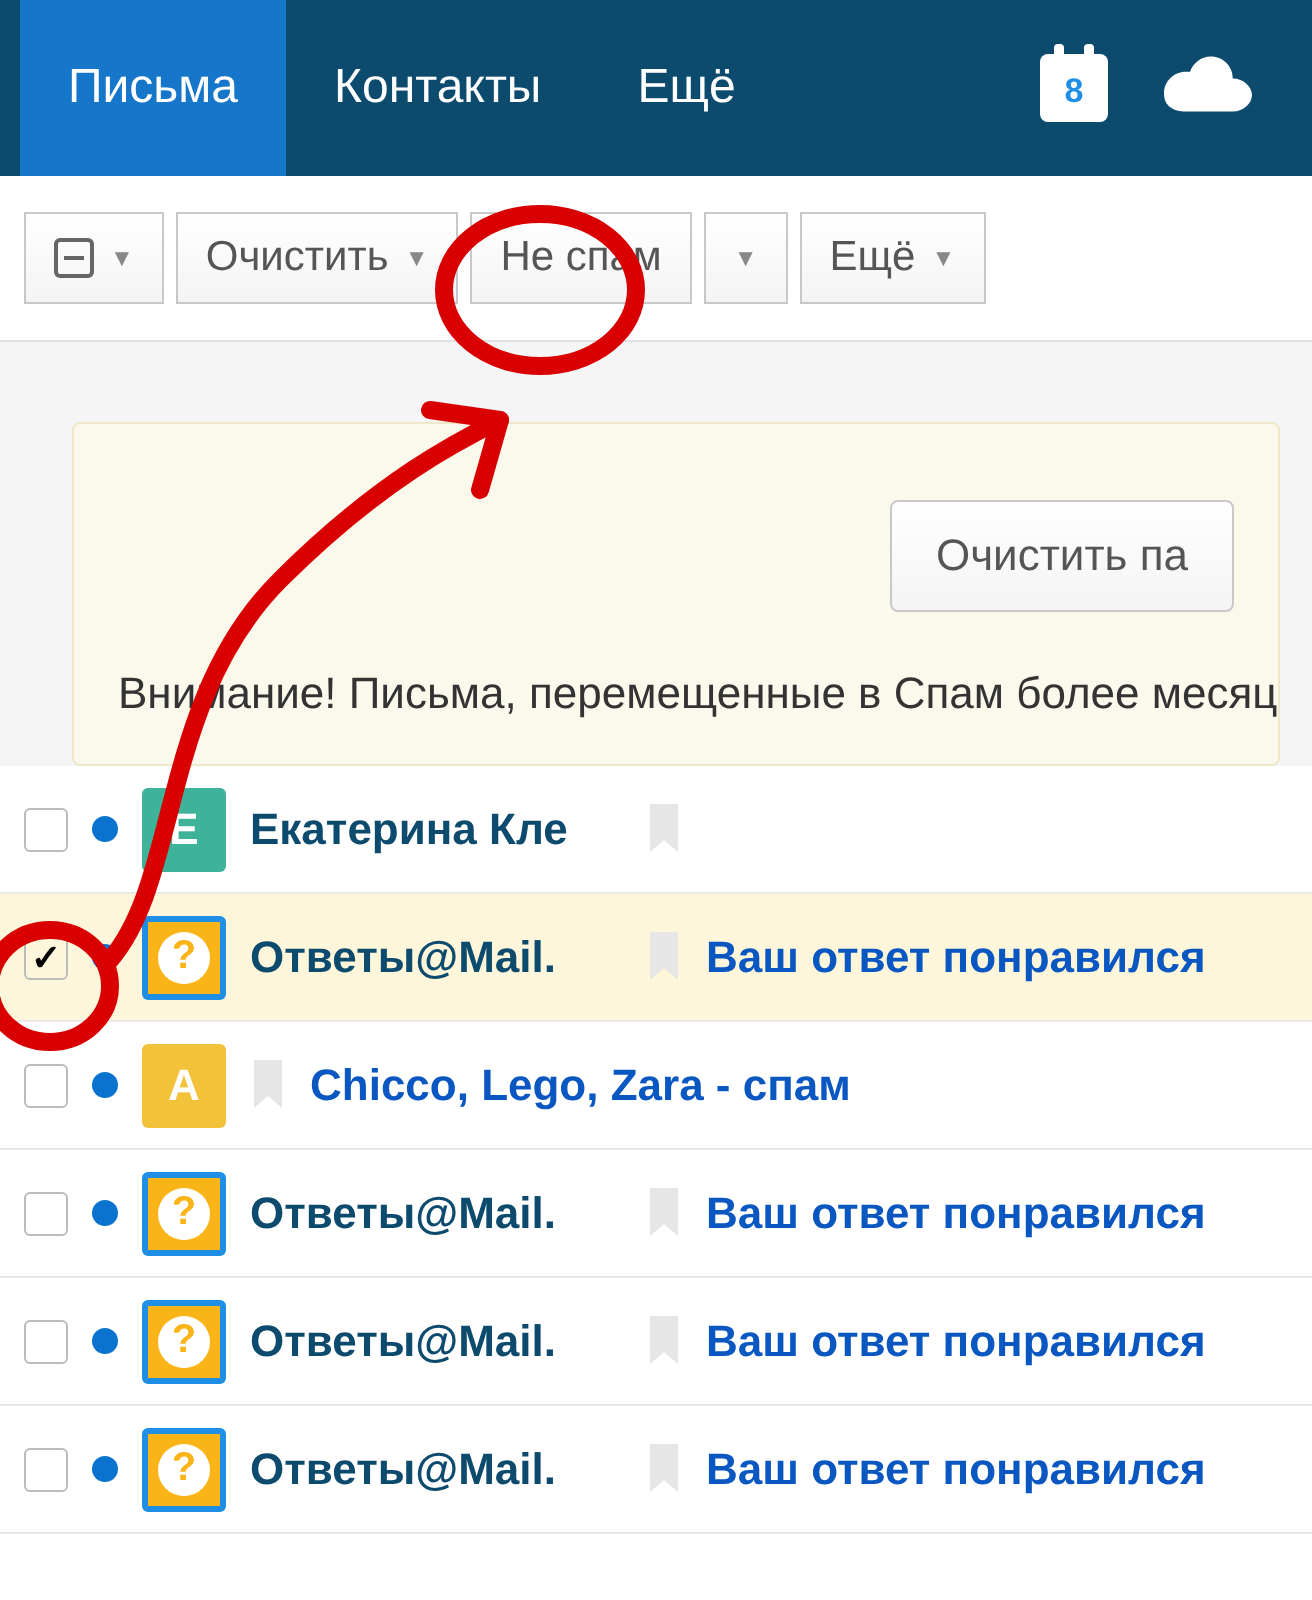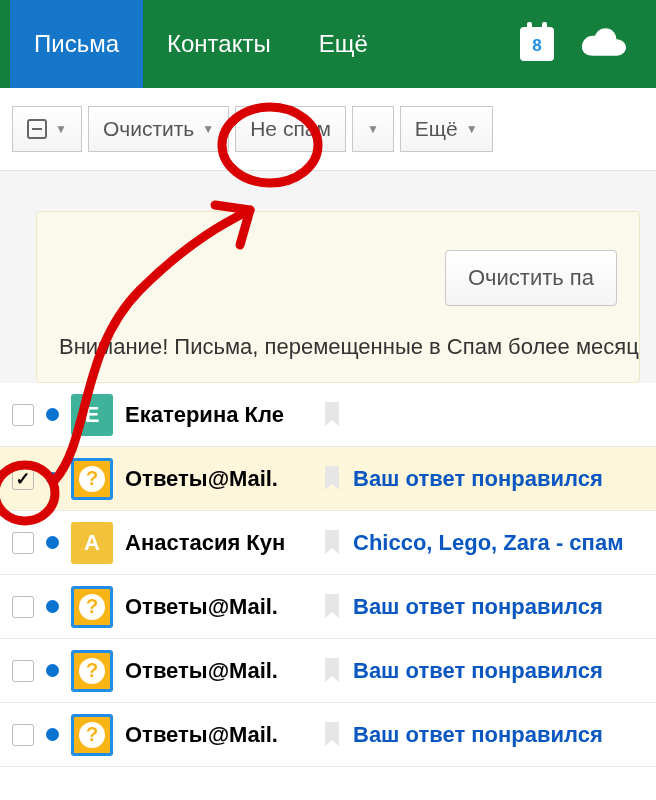--- a/index.html
+++ b/index.html
@@ -1,18 +1,18 @@
 <!DOCTYPE html>
 <html><head>
 <meta charset="utf-8">
 <style>
 * { margin: 0; padding: 0; box-sizing: border-box; }
 body { font-family: Arial, Helvetica, sans-serif; width: 656px; background: #fff; overflow: hidden; }
 
-.topnav { background: #15803d; display: flex; align-items: center; height: 88px; padding: 0 10px; }
+.topnav { background: #0c4a6e; display: flex; align-items: center; height: 88px; padding: 0 10px; }
 .topnav-item { color: #fff; font-size: 24px; padding: 0 24px; height: 100%; display: flex; align-items: center; cursor: pointer; }
 .topnav-item.active { background: #1676c9; }
 .topnav-icons { margin-left: auto; display: flex; gap: 28px; padding-right: 20px; }
 .calendar-icon { width: 34px; height: 34px; background: #fff; border-radius: 4px; position: relative; display: flex; align-items: center; justify-content: center; }
 .calendar-icon::before, .calendar-icon::after { content: ""; position: absolute; top: -5px; width: 5px; height: 9px; background: #fff; border-radius: 2px; }
 .calendar-icon::before { left: 7px; }
 .calendar-icon::after { right: 7px; }
 .calendar-icon span { color: #1e8ee7; font-weight: bold; font-size: 17px; margin-top: 4px; }
 .cloud-icon svg { width: 44px; height: 30px; fill: #fff; }
 
@@ -31,21 +31,21 @@
 .mail-row { display: flex; align-items: center; border-bottom: 1px solid #e8e8e8; height: 64px; padding: 0 12px; gap: 12px; }
 .mail-row.selected { background: #fdf6da; }
 .chk { width: 22px; height: 22px; border: 1px solid #bbb; border-radius: 3px; display: flex; align-items: center; justify-content: center; cursor: pointer; flex-shrink: 0; }
 .chk.checked::before { content: "✓"; color: #000; font-size: 18px; font-weight: bold; }
 .dot { width: 13px; height: 13px; background: #0a73d0; border-radius: 50%; flex-shrink: 0; }
 .avatar { width: 42px; height: 42px; border-radius: 3px; display: flex; align-items: center; justify-content: center; color: #fff; font-size: 22px; font-weight: bold; flex-shrink: 0; }
 .avatar.green { background: #3fb29a; }
 .avatar.yellow { background: #f2c23a; }
 .avatar.q { background: #f9b417; border: 3px solid #1e8ee7; position: relative; }
 .avatar.q span { background: #fff; color: #f9b417; width: 26px; height: 26px; border-radius: 50%; display: flex; align-items: center; justify-content: center; font-size: 20px; }
-.sender { color: #000000; font-weight: bold; font-size: 22px; width: 186px; white-space: nowrap; overflow: hidden; flex-shrink: 0; }
+.sender { color: #0c4a6e; font-weight: bold; font-size: 22px; width: 186px; white-space: nowrap; overflow: hidden; flex-shrink: 0; }
 .flag { width: 18px; height: 26px; flex-shrink: 0; }
 .flag svg { width: 100%; height: 100%; fill: #e6e6e6; }
 .subject { color: #0a57c2; font-weight: bold; font-size: 22px; white-space: nowrap; overflow: hidden; }
 
 .annotations { position: absolute; top: 0; left: 0; pointer-events: none; }
 </style>
 </head>
 <body>
 
 <div class="topnav">
@@ -111,21 +111,20 @@
     <div class="flag"><svg viewBox="0 0 18 26">
           <path d="M2 0h14v24l-7-6-7 6z"></path>
         </svg></div>
     <div class="subject">Ваш ответ понравился</div>
   </div>
 
   <div class="mail-row">
     <div class="chk"></div>
     <div class="dot"></div>
     <div class="avatar yellow">А</div>
-    <div class="sender">Анастасия Кун</div>
     <div class="flag"><svg viewBox="0 0 18 26">
           <path d="M2 0h14v24l-7-6-7 6z"></path>
         </svg></div>
     <div class="subject">Chicco, Lego, Zara - спам</div>
   </div>
 
   <div class="mail-row">
     <div class="chk"></div>
     <div class="dot"></div>
     <div class="avatar q">

